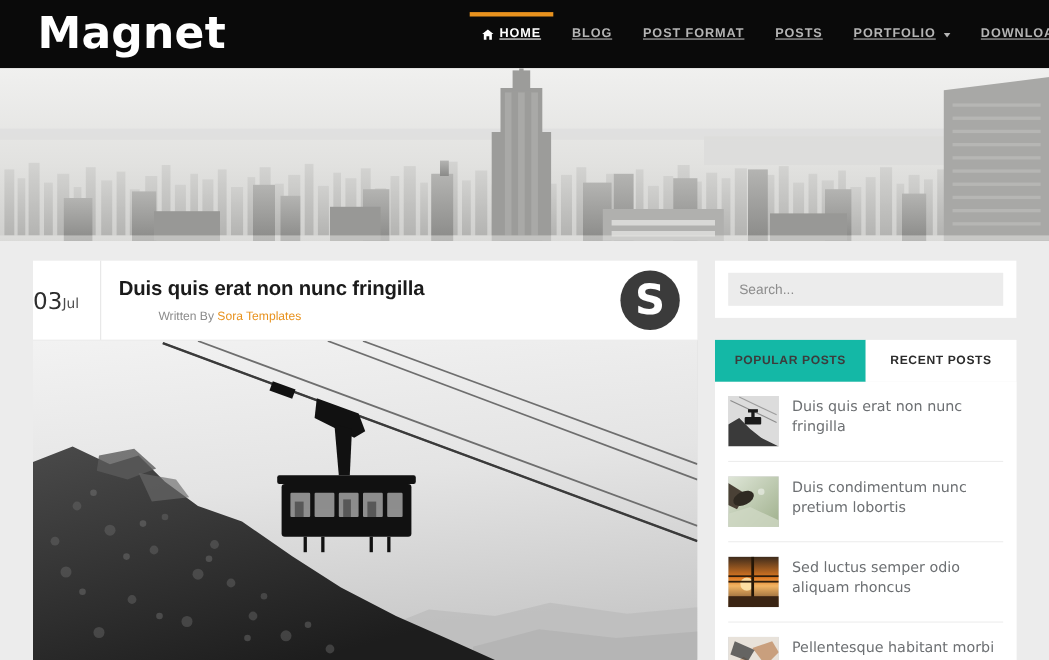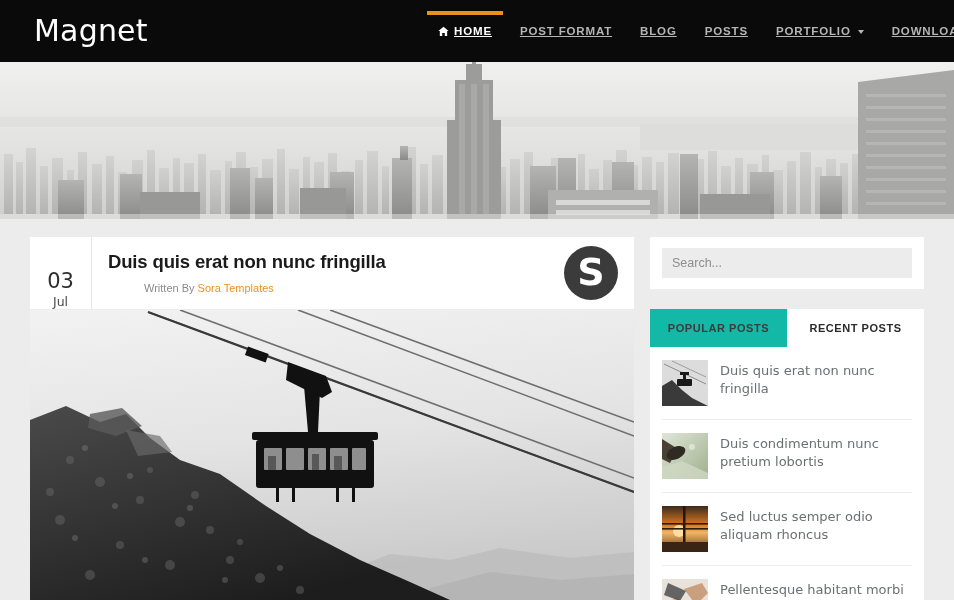--- a/index.html
+++ b/index.html
@@ -19,22 +19,22 @@
     width: 954px;
     height: 62px;
     background: #0a0a0a;
     display: flex;
     align-items: center;
   }
 
   .logo {
     margin-left: 34px;
     color: #ffffff;
-    font-size: 30px;
-    font-weight: 400;
+    font-size: 40px;
+    font-weight: 700;
     letter-spacing: 0.2px;
     font-family: "DejaVu Sans", sans-serif;
     line-height: 1;
   }
 
   .nav {
     position: absolute;
     left: 424px;
     top: 0;
     height: 62px;
@@ -113,23 +113,23 @@
     align-items: stretch;
     height: 72px;
     padding: 0;
   }
 
   .date-box {
     width: 62px;
     flex: none;
     border-right: 1px solid #e6e6e6;
     display: flex;
-    flex-direction: column;
+    flex-direction: row;
     align-items: center;
-    justify-content: flex-end;
+    justify-content: flex-start;
     padding-top: 2px;
   }
   .date-day {
     font-size: 21px;
     color: #2e2e2e;
     font-weight: 400;
     line-height: 1.05;
     font-family: "DejaVu Sans", sans-serif;
   }
   .date-month {
@@ -269,24 +269,24 @@
   <div class="nav" id="nav">
       <div class="nav-item active">
         <span class="home-icon">
           <svg width="11" height="11" viewBox="0 0 12 12">
             <path fill="#ffffff" d="M6 0.8 L0.4 5.4 H2 V11 H4.6 V7.6 H7.4 V11 H10 V5.4 H11.6 Z"></path>
           </svg>
         </span>
         <span>HOME</span>
       </div>
       <div class="nav-item">
+        <span>BLOG</span>
+      </div>
+      <div class="nav-item">
         <span>POST FORMAT</span>
-      </div>
-      <div class="nav-item">
-        <span>BLOG</span>
       </div>
       <div class="nav-item">
         <span>POSTS</span>
       </div>
       <div class="nav-item">
         <span>PORTFOLIO</span>
         <span class="caret"></span>
       </div>
       <div class="nav-item">
         <span>DOWNLOAD</span>

